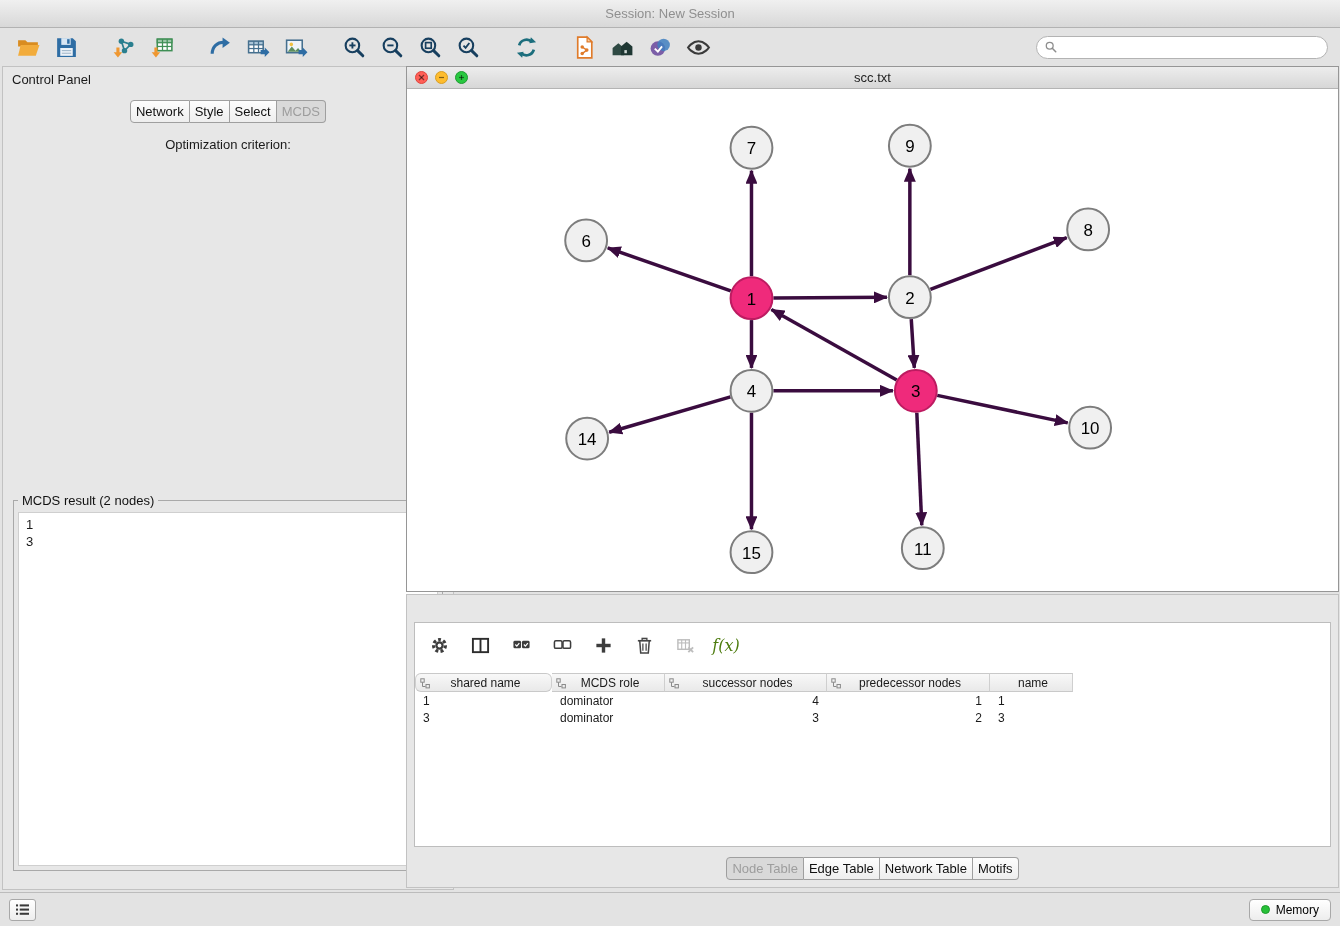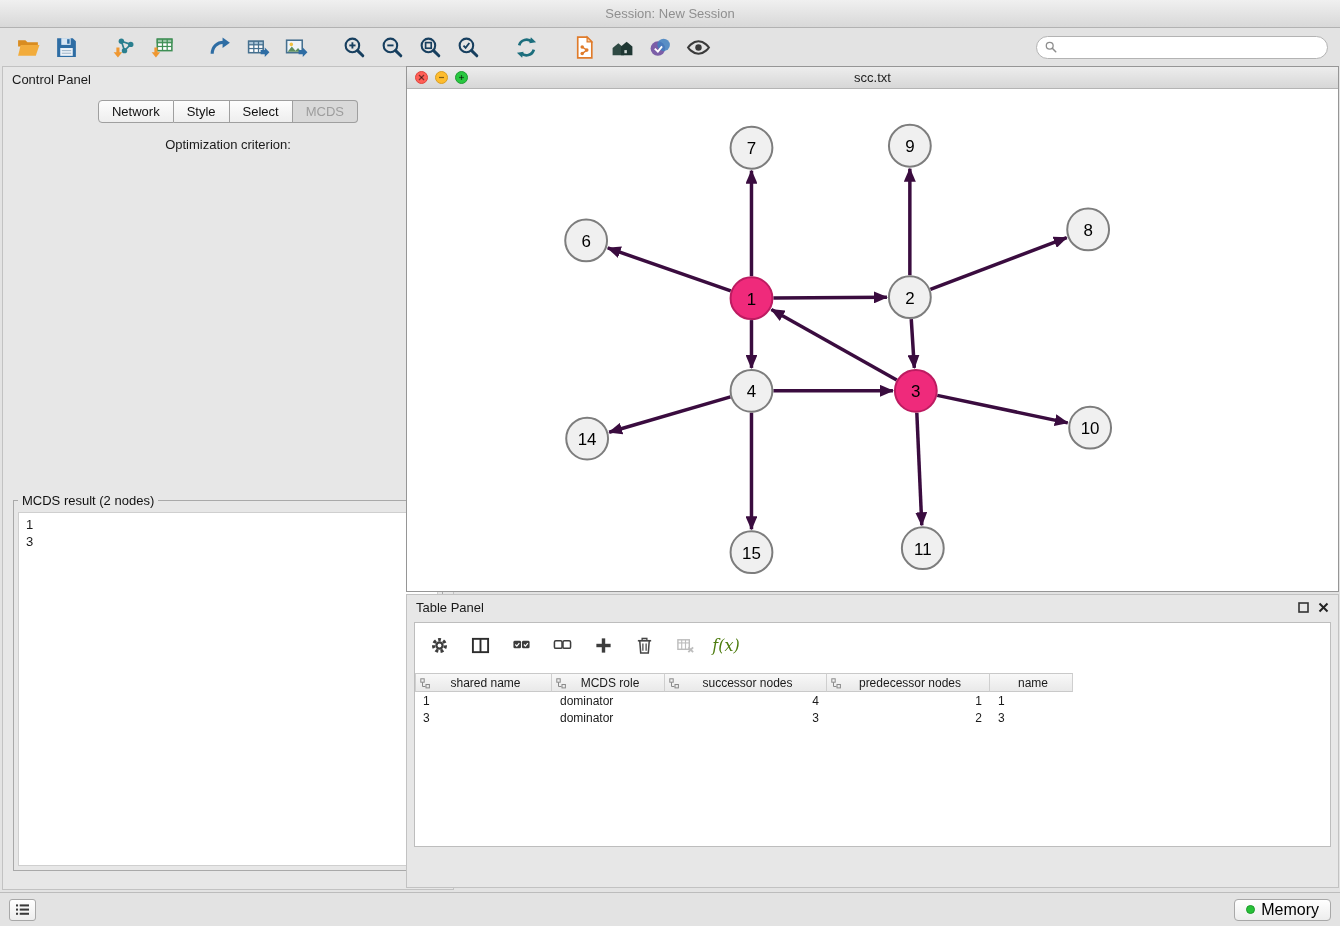--- a/index.html
+++ b/index.html
@@ -45,21 +45,21 @@
   }
   .ph-icons{ margin-left:auto; display:flex; align-items:center; gap:9px; }
   .ph-icons svg{ width:11px; height:11px; display:block; }
   
   .control-panel{
     position:absolute; top:66px; left:2px; width:452px; bottom:36px;
     background:#e7e7e7; border:1px solid #c2c2c2;
   }
   .cp-tabs{ display:flex; justify-content:center; margin-top:9px; }
   .tab{
-    padding:3px 13px; font-size:13px; background:linear-gradient(#fdfdfd,#eeeeee);
+    padding:3px 5px; font-size:13px; background:linear-gradient(#fdfdfd,#eeeeee);
     border:1px solid #9f9f9f; border-left:none; color:#111; cursor:default;
   }
   .tab:first-child{ border-left:1px solid #9f9f9f; border-radius:4px 0 0 4px; }
   .tab:last-child{ border-radius:0 4px 4px 0; }
   .tab.selected{ background:#d9d9d9; color:#9d9d9d; }
   .cp-opt-label{ position:absolute; top:70px; left:0; right:0; text-align:center; }
   .cp-select{
     position:absolute; top:93px; left:44px; width:312px; height:24px;
     background:#fff; border:1px solid #a9a9a9; border-radius:4px;
     display:flex; align-items:center; padding:0 9px; font-size:13px;
@@ -114,41 +114,41 @@
   .tp-toolbar .tbtn{ width:24px; height:24px; }
   .tp-toolbar .tbtn svg{ width:19px; height:19px; }
   .fx{ font-family:"DejaVu Serif", serif; font-style:italic; font-size:16px; color:#4d7c0f; }
   .grid-table{ margin-top:6px; }
   .thead{ display:flex; }
   .th{
     height:19px; background:linear-gradient(#f8f8f8,#e9e9e9);
     border-top:1px solid #c9c9c9; border-bottom:1px solid #c9c9c9; border-right:1px solid #cfcfcf;
     display:flex; align-items:center; font-size:12px; position:relative; padding-left:18px;
   }
-  .th:first-child{ border-left:1px solid #cfcfcf; }
+  .th:first-child{ border-left:1px solid #cfcfcf;border-radius:6px; }
   .th .sort{ position:absolute; left:4px; top:4px; width:11px; height:11px; }
   .th .lbl{ flex:1; text-align:center; padding-right:14px; }
   .trow{ display:flex; height:17px; font-size:12px; align-items:center; }
   .td{ padding:0 8px; overflow:hidden; white-space:nowrap; }
   .td.num{ text-align:right; }
   .tp-tabs{ position:absolute; bottom:7px; left:0; right:0; display:flex; justify-content:center; }
   
   .statusbar{
     position:absolute; left:0; right:0; bottom:0; height:34px;
     background:#e3e3e3; border-top:1px solid #bcbcbc;
     display:flex; align-items:center; justify-content:space-between; padding:0 9px;
   }
   .sb-left-btn{
     width:27px; height:22px; background:linear-gradient(#fff,#ededed);
     border:1px solid #a8a8a8; border-radius:3px; display:flex; align-items:center; justify-content:center;
   }
   .memory-btn{
     height:22px; background:linear-gradient(#fff,#ededed);
     border:1px solid #a8a8a8; border-radius:4px; display:flex; align-items:center;
-    gap:6px; padding:0 11px; font-size:16px;
+    gap:6px; padding:0 11px; font-size:12px;
   }
   .memdot{ width:9px; height:9px; border-radius:50%; background:#27c138; border:1px solid #1c9a2b; }
 </style>
 </head>
 <body>
 
 <div class="titlebar">
   <span>Session: New Session</span>
 </div>
 
@@ -428,32 +428,20 @@
           <g>
             <circle cx="516" cy="460" r="21" fill="#f0f0f0" stroke="#7d7d7d" stroke-width="2"></circle>
             <text x="516" y="461" text-anchor="middle" dominant-baseline="central" font-size="17" fill="#000000">11</text>
           </g>
         </g>
     </svg>
   </div>
 </div>
 
 <div class="table-panel">
-  <div class="panel-header">
-    <span>Table Panel</span>
-    <span class="ph-icons">
-      <svg viewBox="0 0 11 11">
-        <rect x="1" y="1" width="9" height="9" fill="none" stroke="#333" stroke-width="1.6"></rect>
-      </svg>
-      <svg viewBox="0 0 11 11">
-        <line x1="1.5" y1="1.5" x2="9.5" y2="9.5" stroke="#222" stroke-width="2"></line>
-        <line x1="9.5" y1="1.5" x2="1.5" y2="9.5" stroke="#222" stroke-width="2"></line>
-      </svg>
-    </span>
-  </div>
   <div class="tp-body">
     <div class="tp-toolbar">
       <button class="tbtn">
         <svg viewBox="0 0 20 20">
           <circle cx="10" cy="10" r="6.2" fill="none" stroke="#3d3d3d" stroke-width="3.4" stroke-dasharray="3 2.4"></circle>
           <circle cx="10" cy="10" r="4.4" fill="#3d3d3d"></circle>
           <circle cx="10" cy="10" r="2" fill="#ffffff"></circle>
         </svg>
       </button>
       <button class="tbtn">
@@ -550,20 +538,26 @@
       </div>
       <div class="trow">
         <div class="td" style="width:137px">3</div>
         <div class="td" style="width:113px">dominator</div>
         <div class="td num" style="width:162px">3</div>
         <div class="td num" style="width:163px">2</div>
         <div class="td" style="width:83px">3</div>
       </div>
     </div>
   </div>
+  <div class="tp-tabs">
+    <button class="tab selected">Node Table</button>
+    <button class="tab">Edge Table</button>
+    <button class="tab">Network Table</button>
+    <button class="tab">Motifs</button>
+  </div>
 </div>
 
 <div class="statusbar">
   <button class="sb-left-btn">
     <svg viewBox="0 0 16 14" width="15" height="13">
       <rect x="1" y="1.5" width="2.2" height="2.2" fill="#3a3a3a"></rect>
       <rect x="5" y="1.5" width="10" height="2.2" fill="#3a3a3a"></rect>
       <rect x="1" y="6" width="2.2" height="2.2" fill="#3a3a3a"></rect>
       <rect x="5" y="6" width="10" height="2.2" fill="#3a3a3a"></rect>
       <rect x="1" y="10.5" width="2.2" height="2.2" fill="#3a3a3a"></rect>

